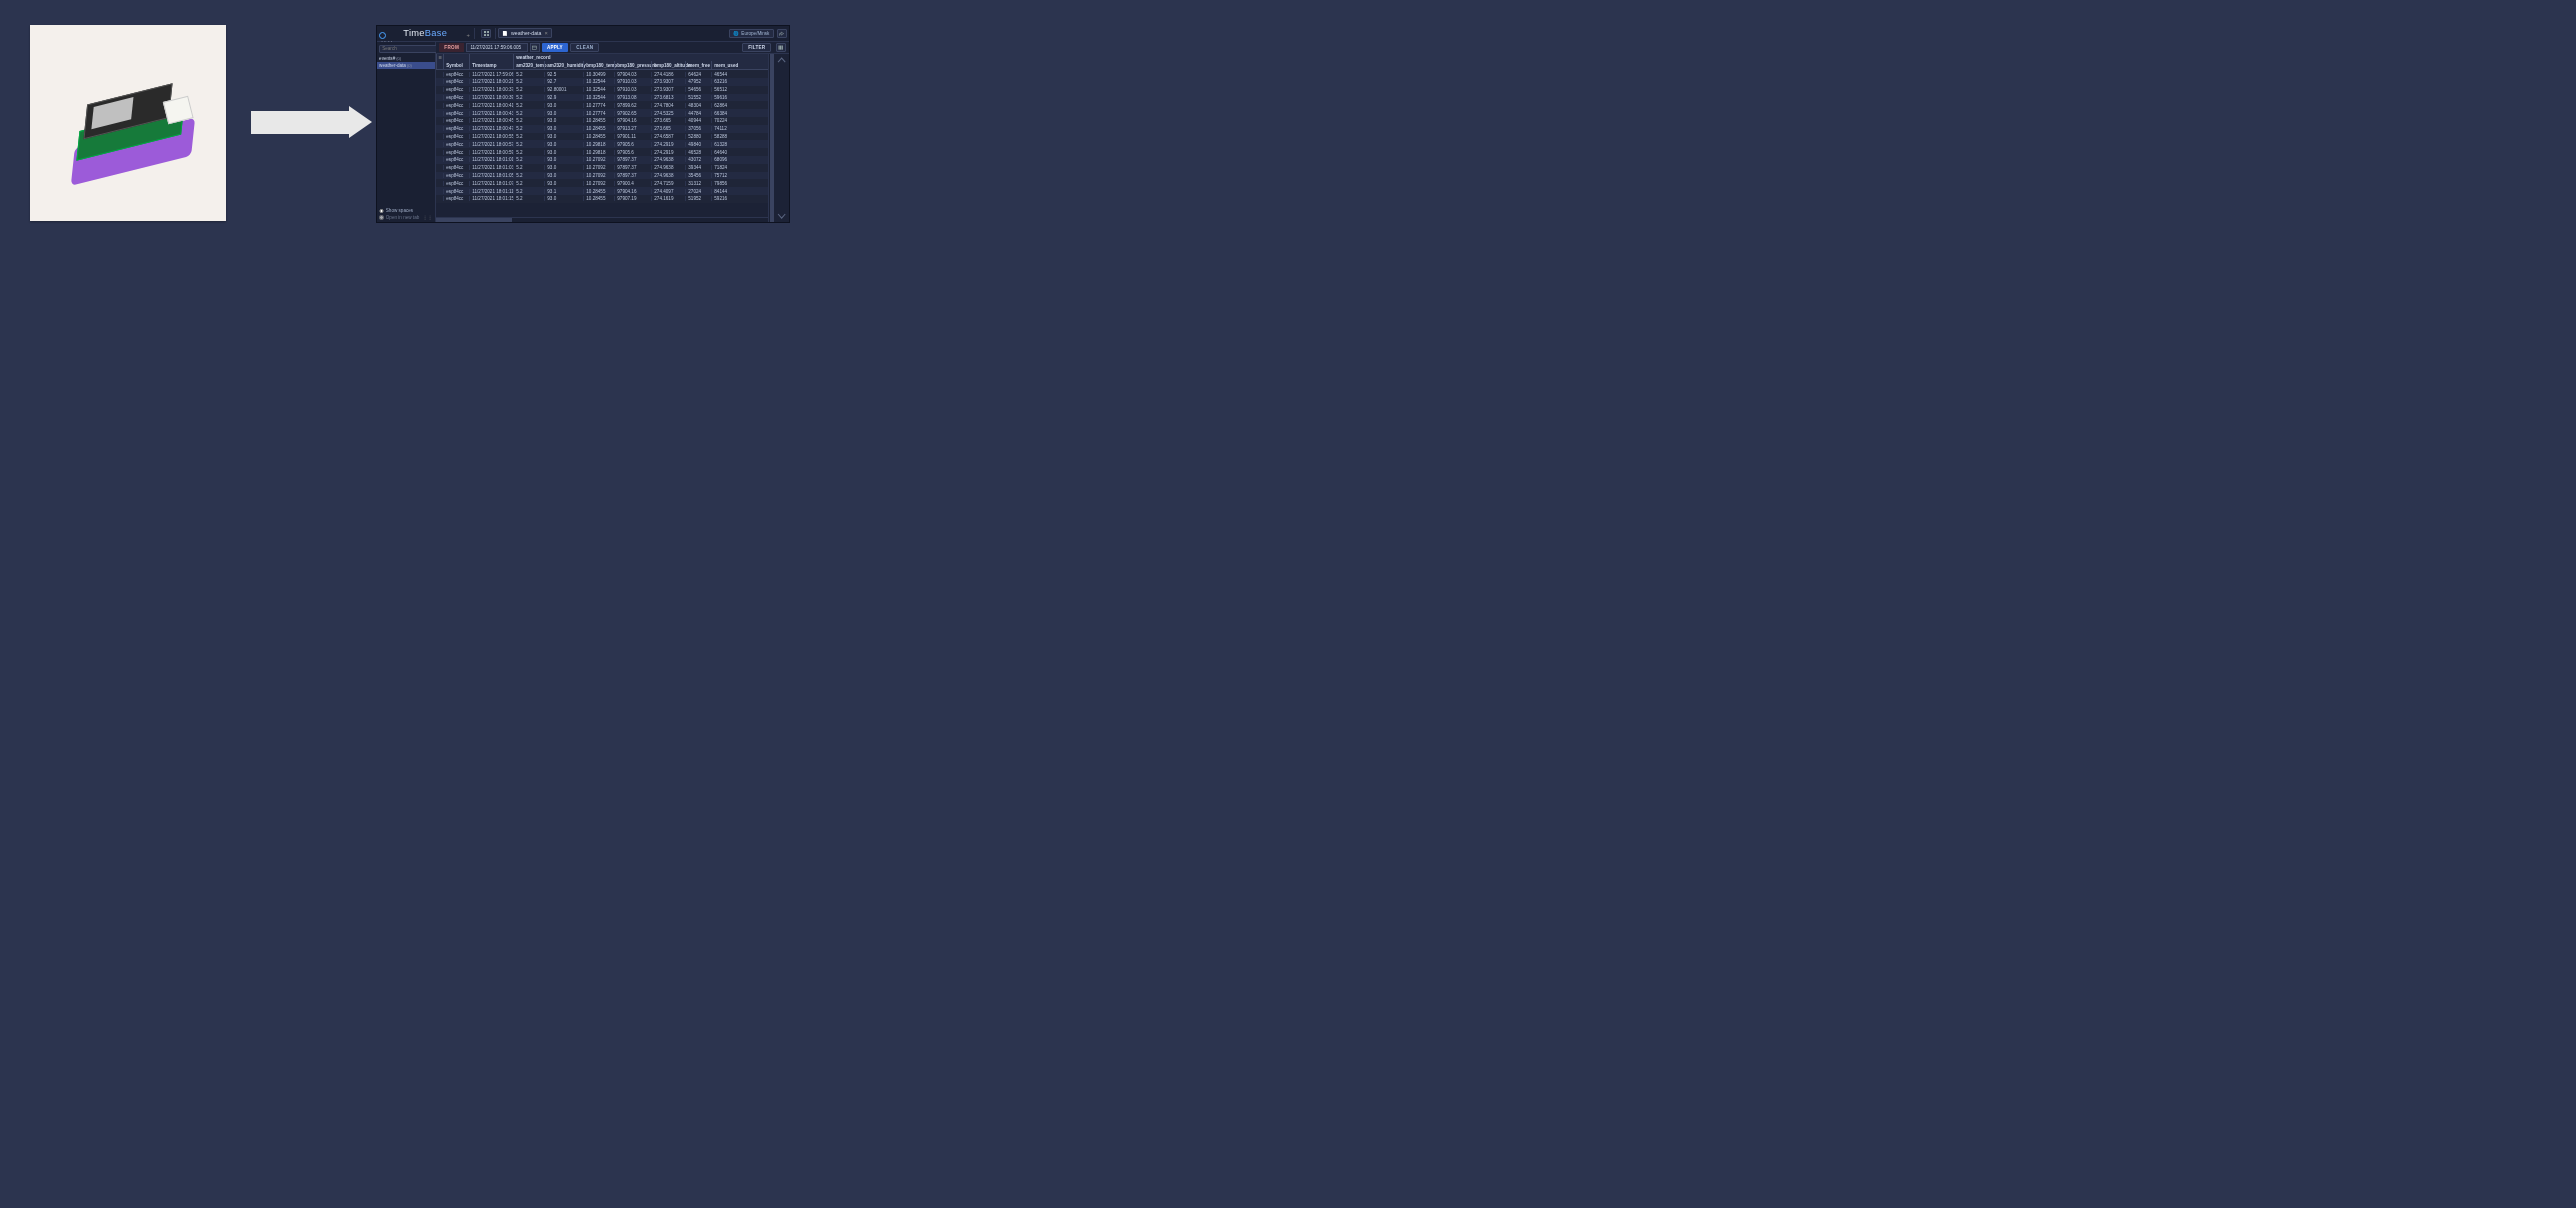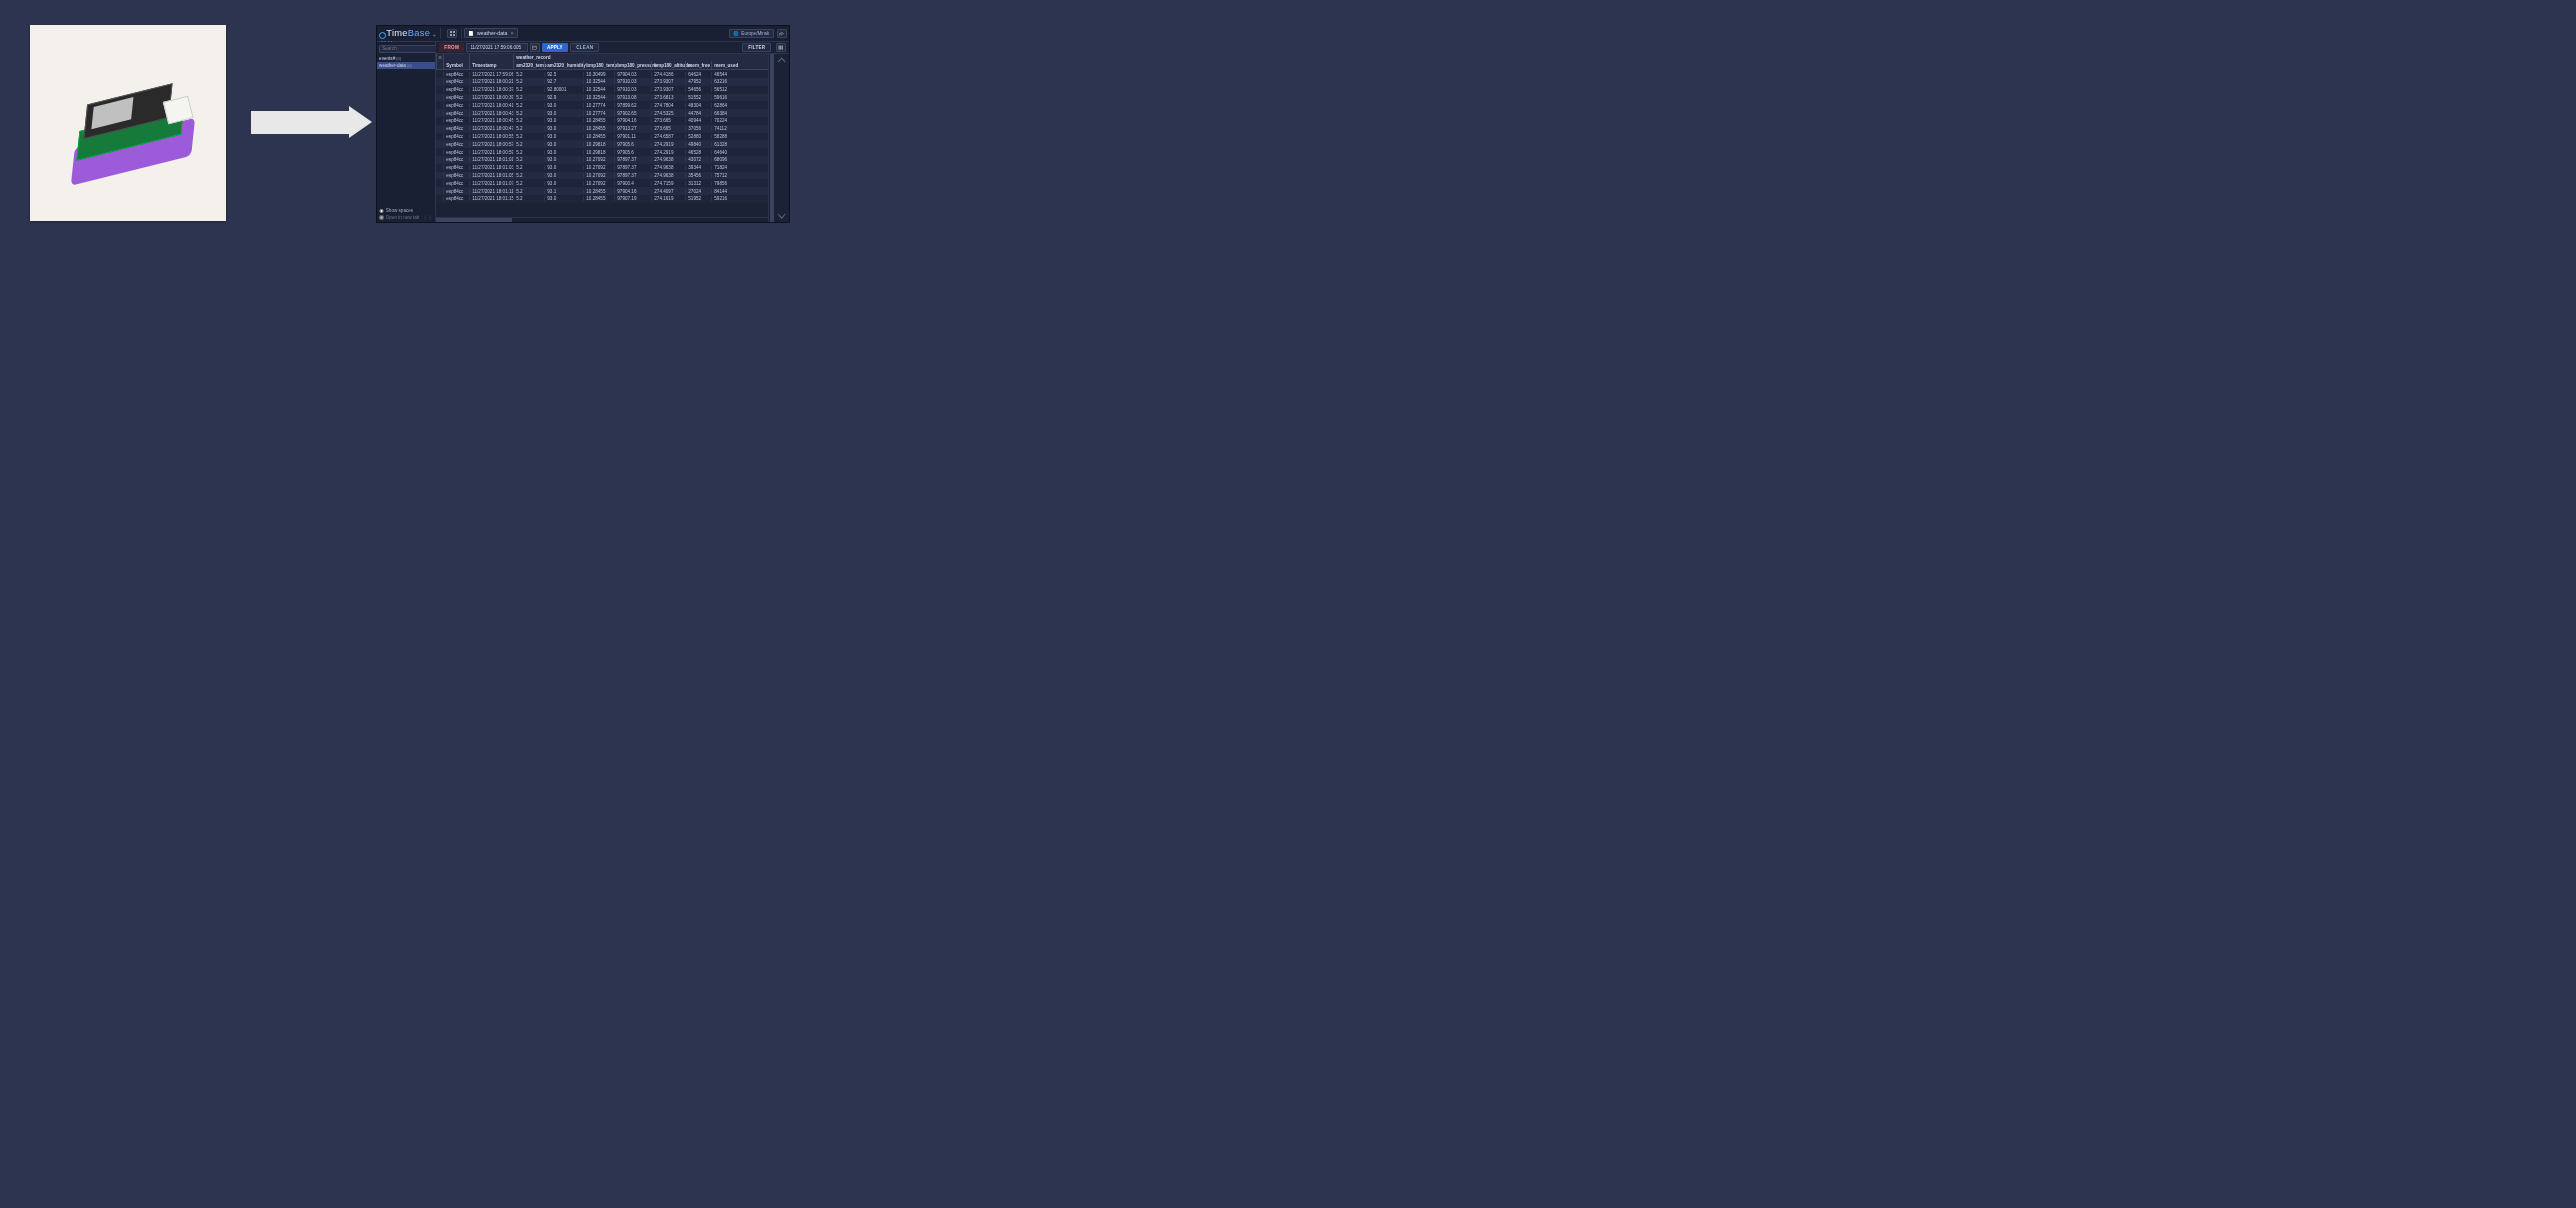--- a/index.html
+++ b/index.html
@@ -75,21 +75,21 @@
     overflow: hidden;
   }
   .app-header {
     height: 15.5px;
     display: flex; align-items: center;
     padding: 0 2.1px;
     background: #1a2033;
     border-bottom: 0.5px solid #2c344f;
   }
   .brand {
-    display: flex; align-items: flex-end; gap: 0;
+    display: flex; align-items: flex-end; gap: 17px;
     color: #e0e6f0;
   }
   .brand .logo-icon {
     width: 7.2px; height: 7.2px; border: 1px solid #4aa3ff; border-radius: 50%;
     display: inline-block; position: relative; top: 1px;
   }
   .brand .title { font-size: 9.3px; font-weight: 400; letter-spacing: 0.3px; }
   .brand .title .base-part { color: #6aaaff; }
   .brand .add-btn {
     width: 6.2px; height: 6.2px; color: #888; font-size: 5.7px; line-height: 6.2px; text-align: center;

